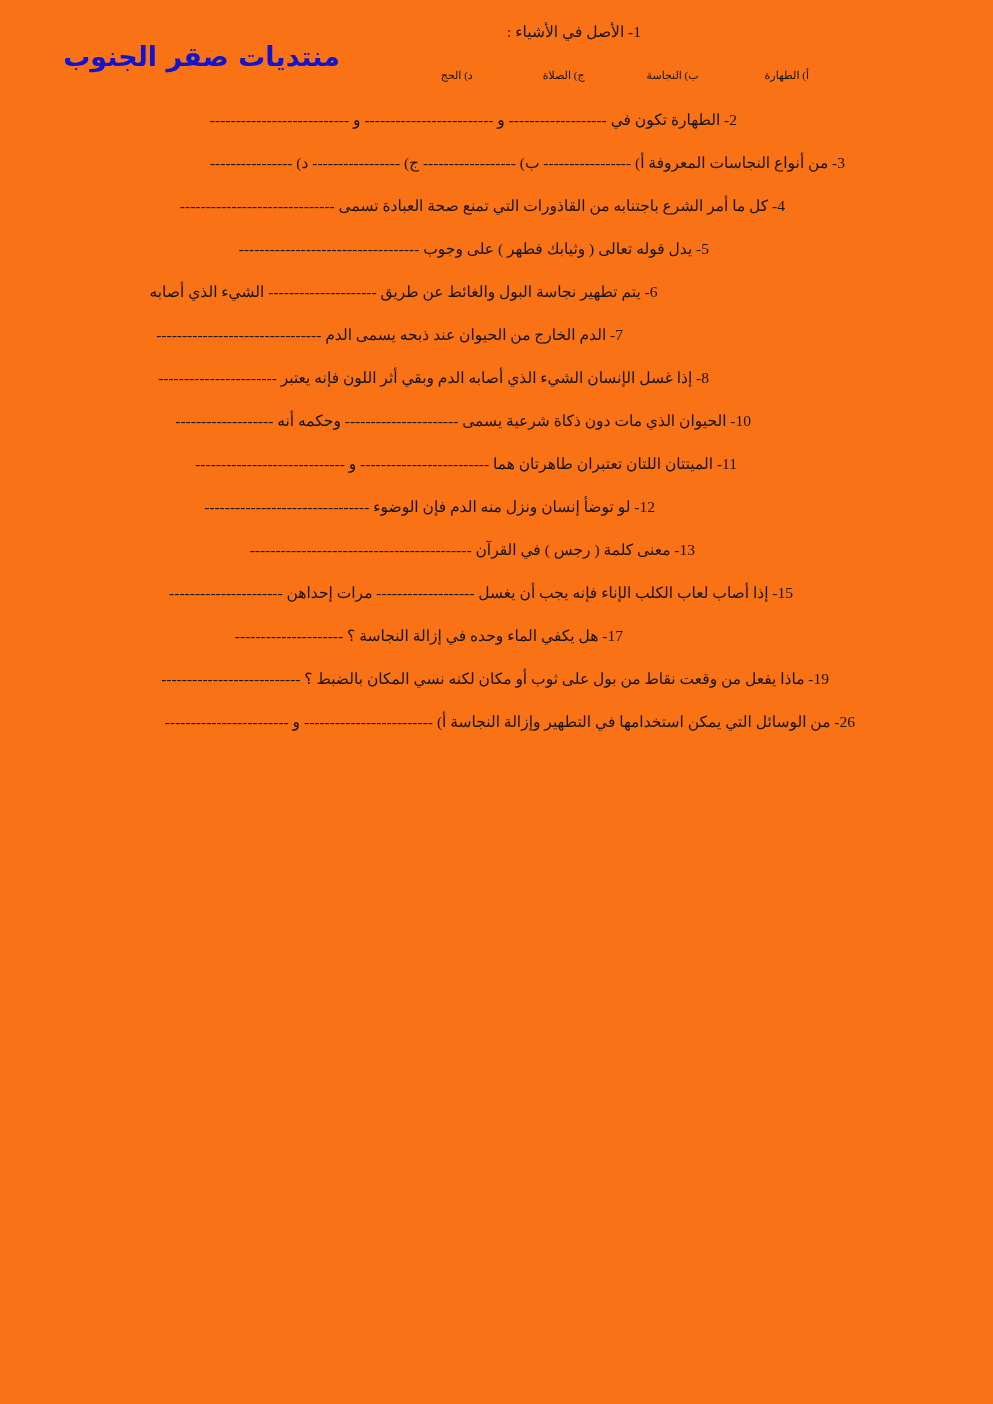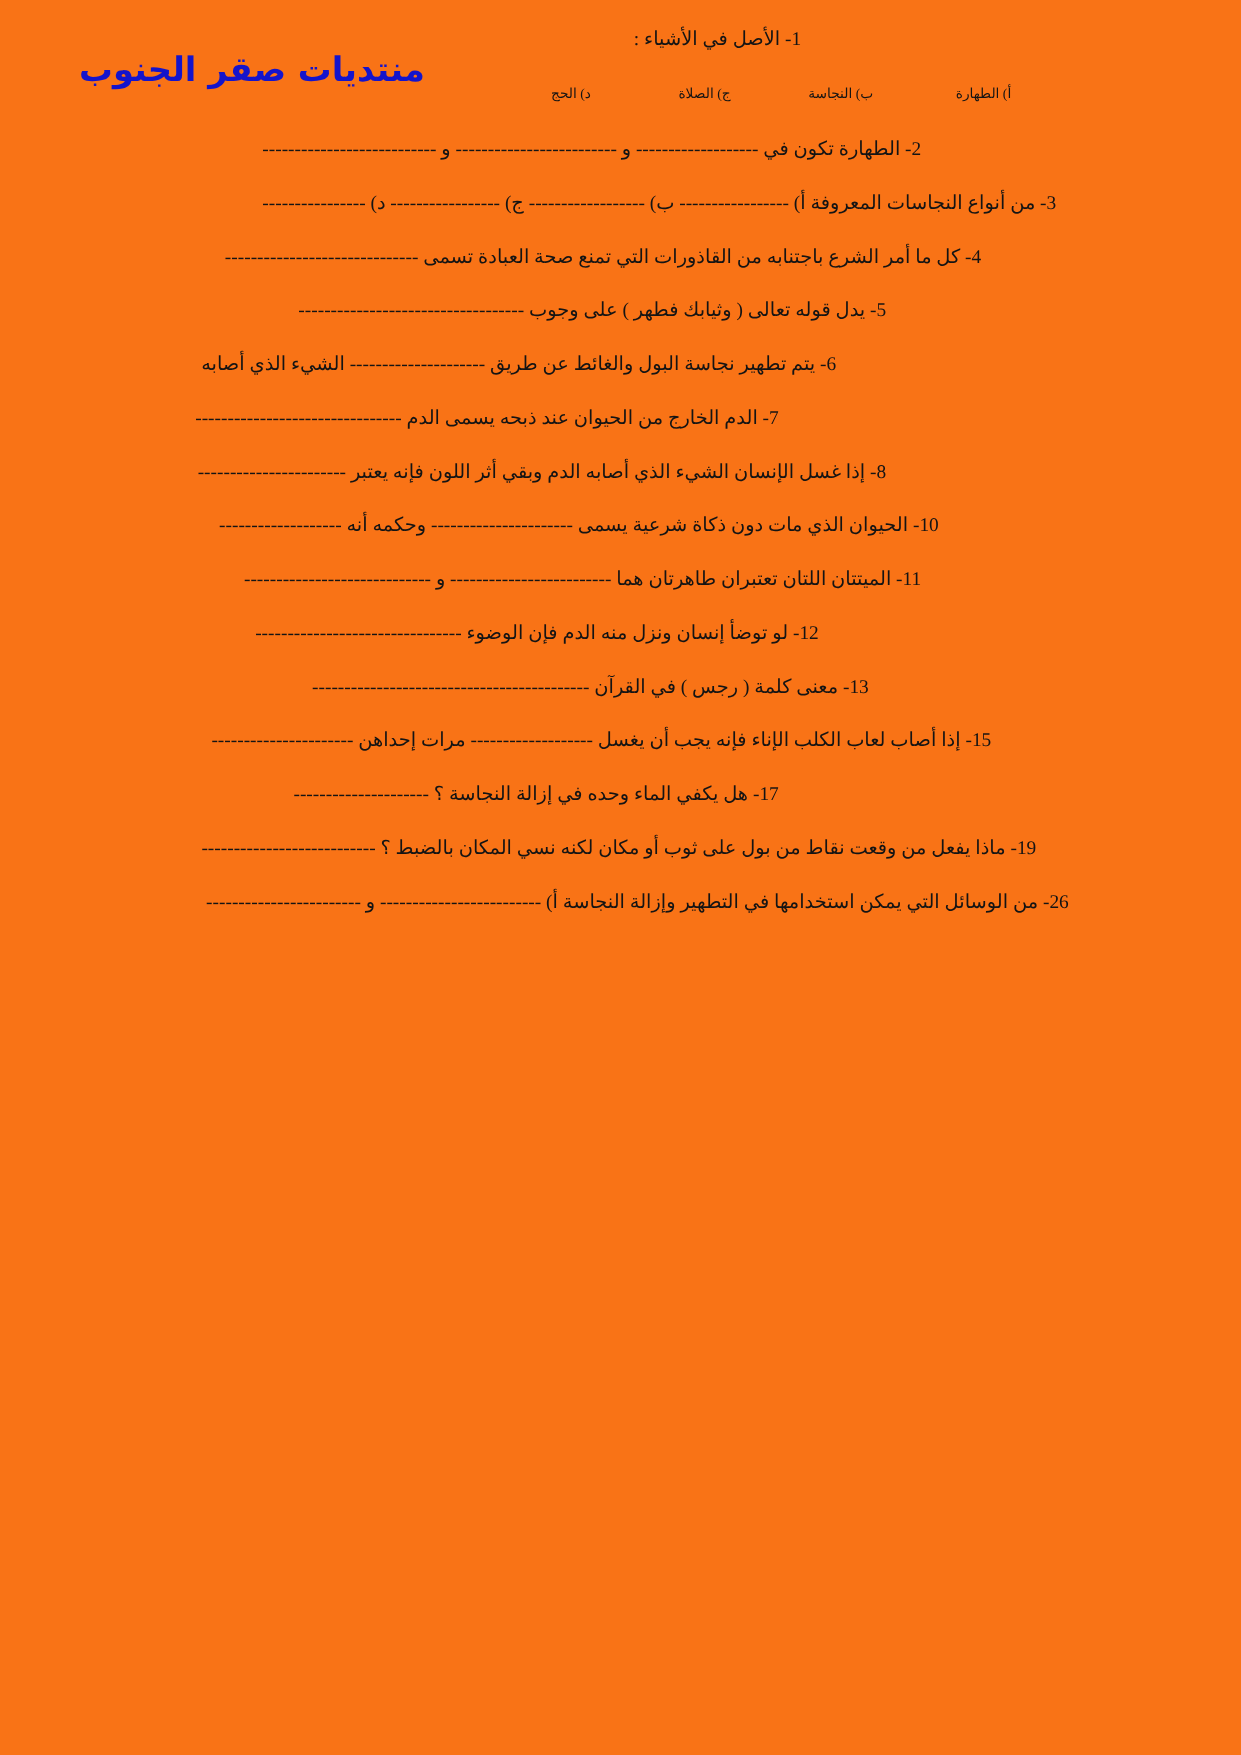--- a/index.html
+++ b/index.html
@@ -92,21 +92,21 @@
   .ind-26  { padding-right: 26px;  }
   .ind-36  { padding-right: 36px;  }
   .ind-62  { padding-right: 62px;  }
   .ind-70  { padding-right: 70px;  }
   .ind-104 { padding-right: 104px; }
   .ind-118 { padding-right: 118px; }
   .ind-132 { padding-right: 132px; }
   .ind-146 { padding-right: 146px; }
   .ind-160 { padding-right: 160px; }
   .ind-172 { padding-right: 172px; }
-  .ind-186 { padding-right: 186px; }
+  .ind-186 { padding-right: 186px; text-align: center; }
   .ind-200 { padding-right: 200px; text-align: right; }
   .ind-214 { padding-right: 214px; }
   .ind-232 { padding-right: 232px; }
 
   .blank {
     letter-spacing: 0.4px;
   }
 </style>
 </head>
 <body>

